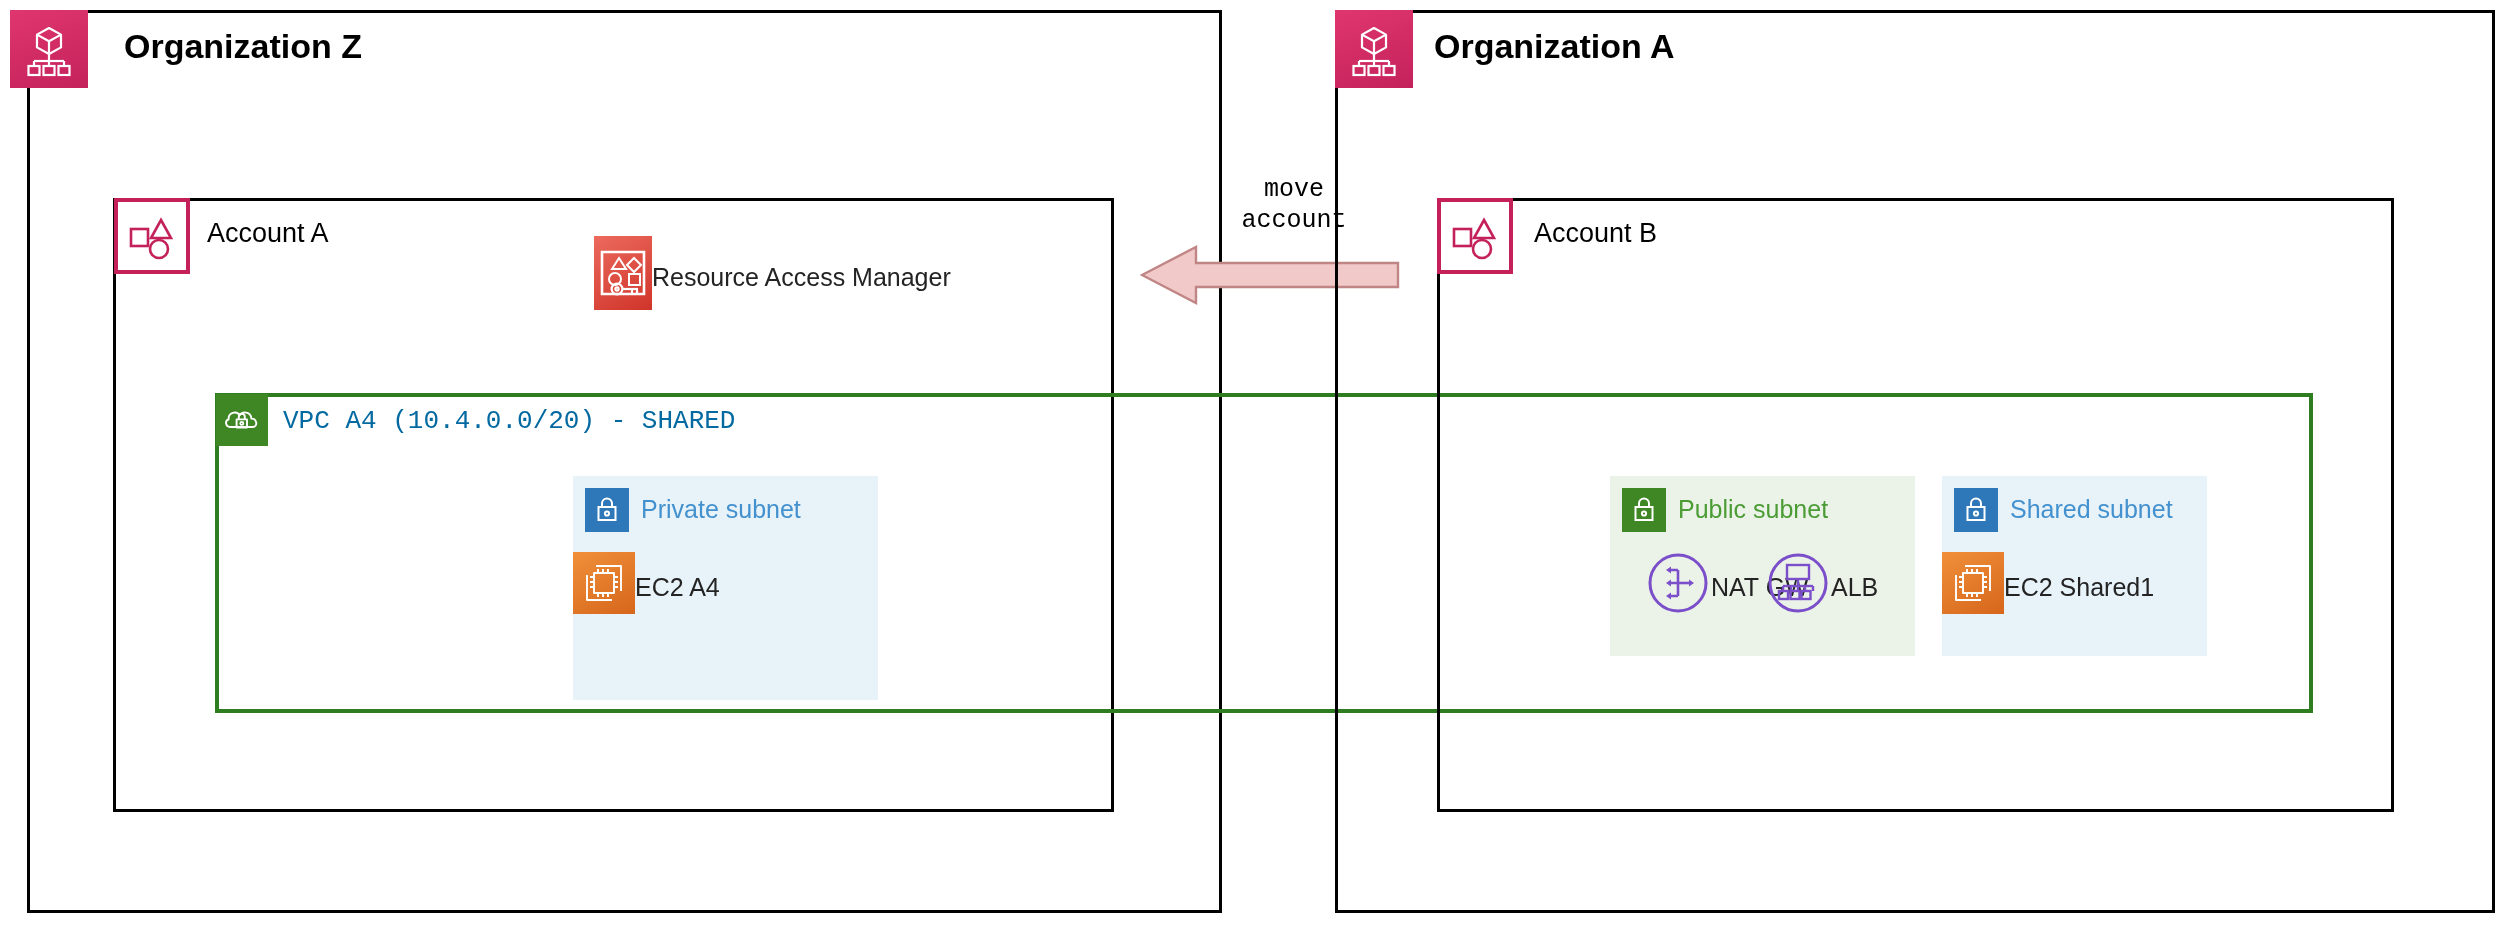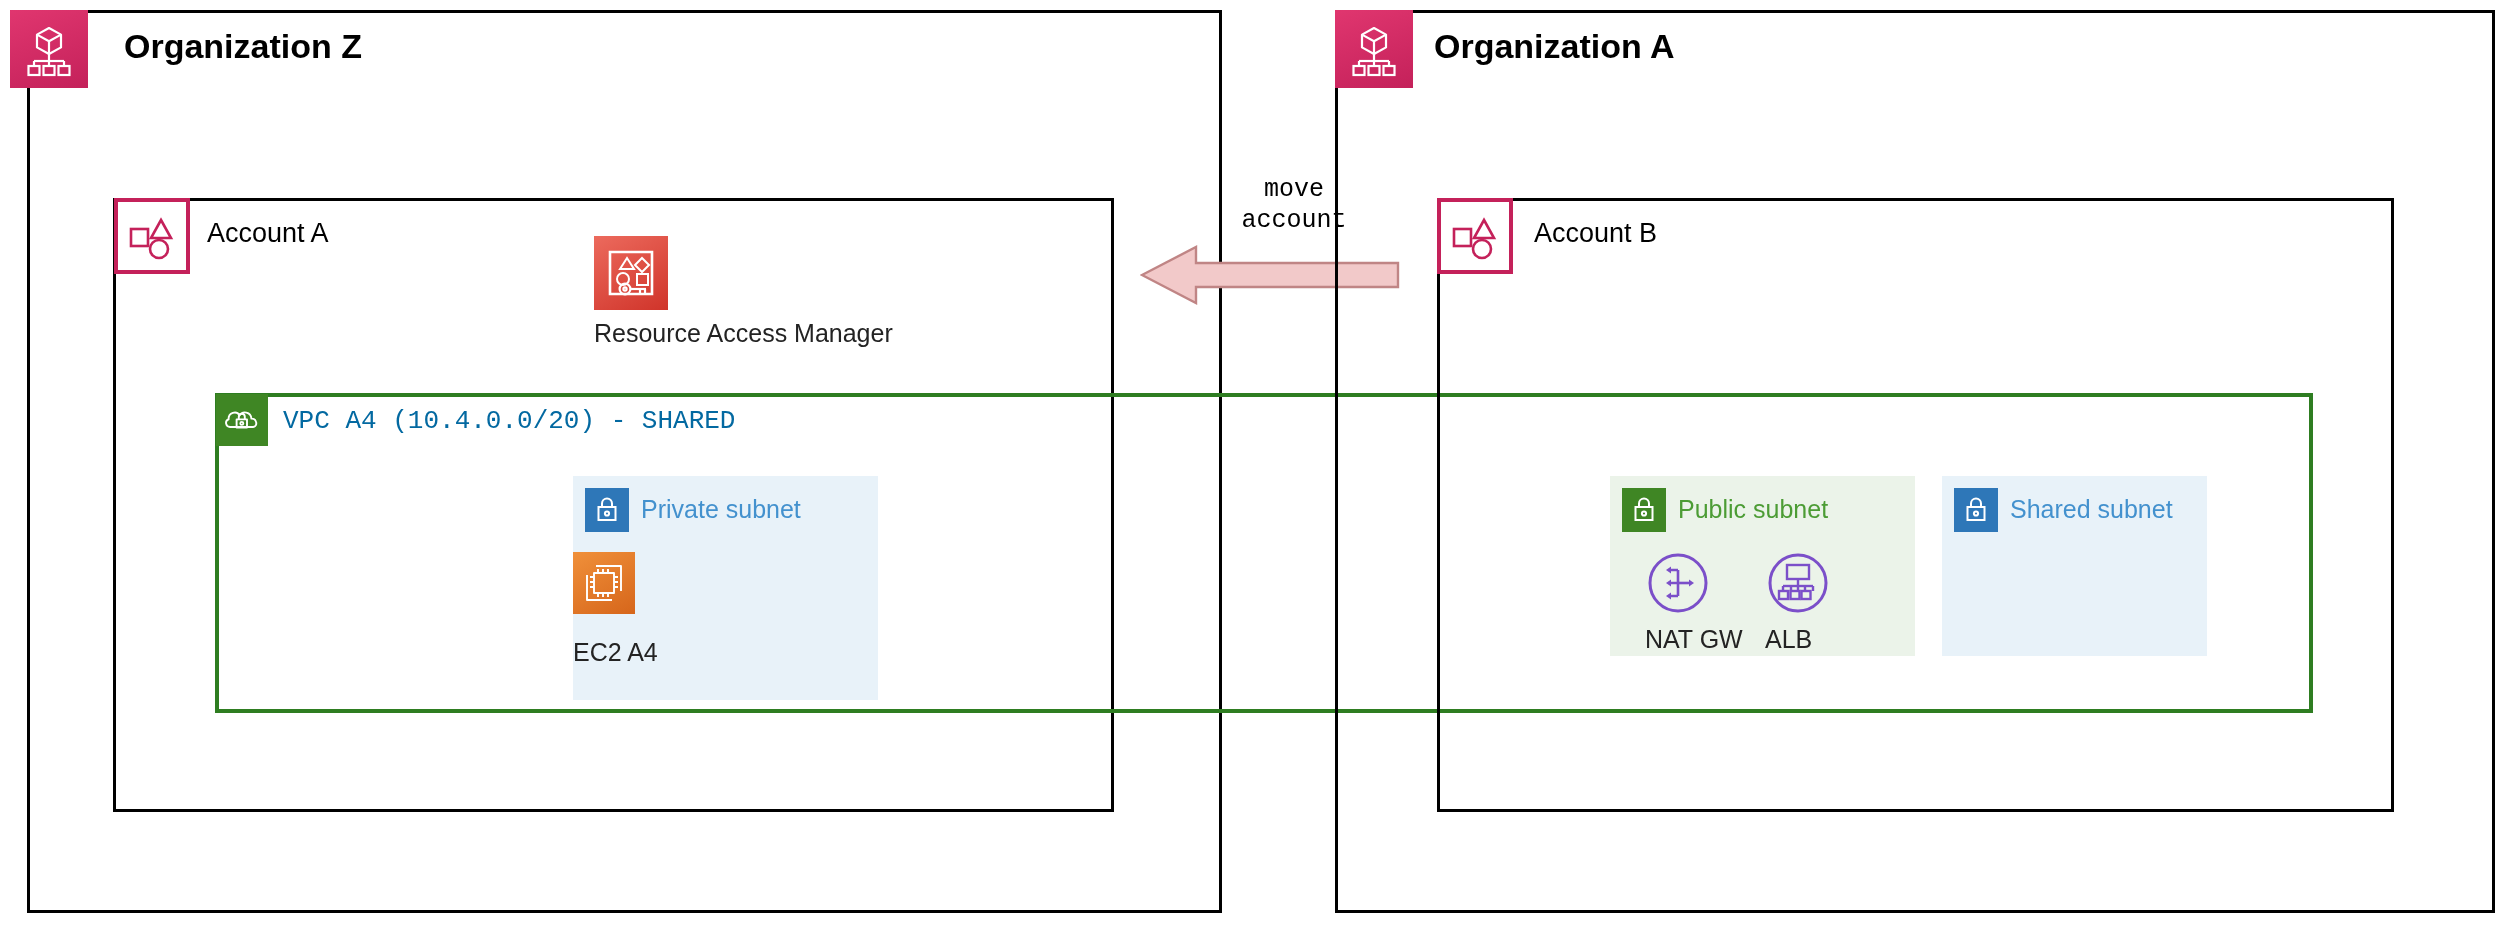--- a/index.html
+++ b/index.html
@@ -129,22 +129,22 @@
     font-size: 25px;
     white-space: nowrap;
   }
   .subnet-label.blue { color: #4391CE; }
   .subnet-label.green { color: #4C9C35; }
 
   
   .res {
     position: absolute;
     display: flex;
-    flex-direction: column;
-    align-items: flex-start;
+    flex-direction: row;
+    align-items: center;
   }
   .res-ico {
     width: 62px;
     height: 62px;
     box-sizing: border-box;
     display: flex;
     align-items: center;
     justify-content: center;
   }
   .res-ico.ec2 {
@@ -262,21 +262,21 @@
     <div class="subnet-badge blue">
       <svg width="32" height="32" viewBox="0 0 32 32">
         <g fill="none" stroke="#ffffff" stroke-width="2">
           <rect x="7.5" y="13" width="17" height="13"></rect>
           <path d="M11 13 L11 9.4 A5 5 0 0 1 21 9.4 L21 13"></path>
           <circle cx="16" cy="19.5" r="2.1"></circle>
         </g>
       </svg>
     </div>
     <div class="subnet-label blue">Private subnet</div>
-    <div class="res" style="left:0; top:76px; width:305px;gap:15px;">
+    <div class="res" style="left:0; top:76px; width:305px;">
       <div class="res-ico ec2">
         <svg width="48" height="48" viewBox="0 0 48 48">
           <g fill="none" stroke="#ffffff" stroke-width="1.9" stroke-linejoin="round">
             <path d="M16 7 L41 7 L41 32"></path>
             <path d="M7 16 L7 41 L32 41"></path>
             <rect x="14" y="14" width="20" height="20"></rect>
             <path d="M18 14 L18 10 M23 14 L23 10 M28 14 L28 10"></path>
             <path d="M18 34 L18 38 M23 34 L23 38 M28 34 L28 38"></path>
             <path d="M14 18 L10 18 M14 23 L10 23 M14 28 L10 28"></path>
             <path d="M34 18 L38 18 M34 23 L38 23 M34 28 L38 28"></path>
@@ -386,15 +386,31 @@
     <div class="subnet-badge blue">
       <svg width="32" height="32" viewBox="0 0 32 32">
         <g fill="none" stroke="#ffffff" stroke-width="2">
           <rect x="7.5" y="13" width="17" height="13"></rect>
           <path d="M11 13 L11 9.4 A5 5 0 0 1 21 9.4 L21 13"></path>
           <circle cx="16" cy="19.5" r="2.1"></circle>
         </g>
       </svg>
     </div>
     <div class="subnet-label blue">Shared subnet</div>
+    <div class="res" style="left:0; top:76px; width:285px;">
+      <div class="res-ico ec2">
+        <svg width="48" height="48" viewBox="0 0 48 48">
+          <g fill="none" stroke="#ffffff" stroke-width="1.9" stroke-linejoin="round">
+            <path d="M16 7 L41 7 L41 32"></path>
+            <path d="M7 16 L7 41 L32 41"></path>
+            <rect x="14" y="14" width="20" height="20"></rect>
+            <path d="M18 14 L18 10 M23 14 L23 10 M28 14 L28 10"></path>
+            <path d="M18 34 L18 38 M23 34 L23 38 M28 34 L28 38"></path>
+            <path d="M14 18 L10 18 M14 23 L10 23 M14 28 L10 28"></path>
+            <path d="M34 18 L38 18 M34 23 L38 23 M34 28 L38 28"></path>
+          </g>
+        </svg>
+      </div>
+      <div class="res-label">EC2 Shared1</div>
+    </div>
   </div>
 
 </div>
 
 </body></html>

